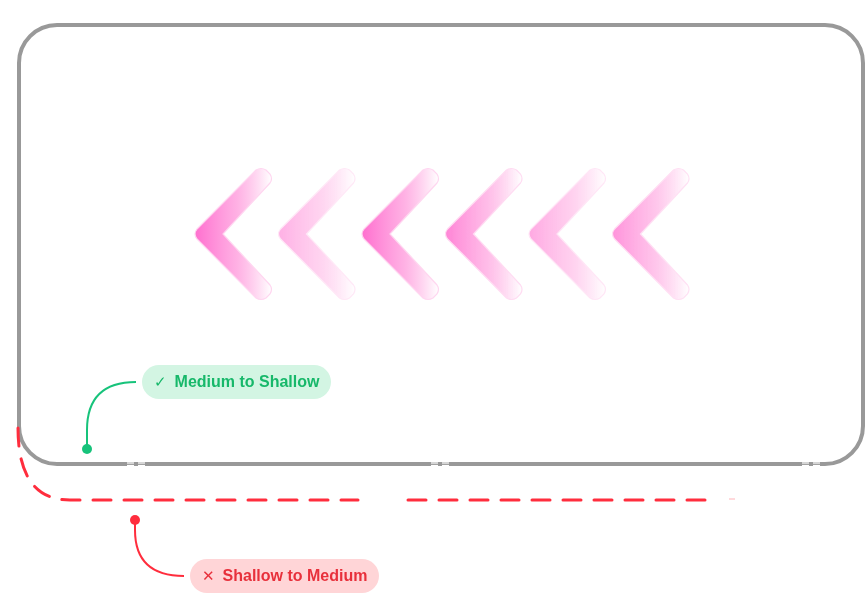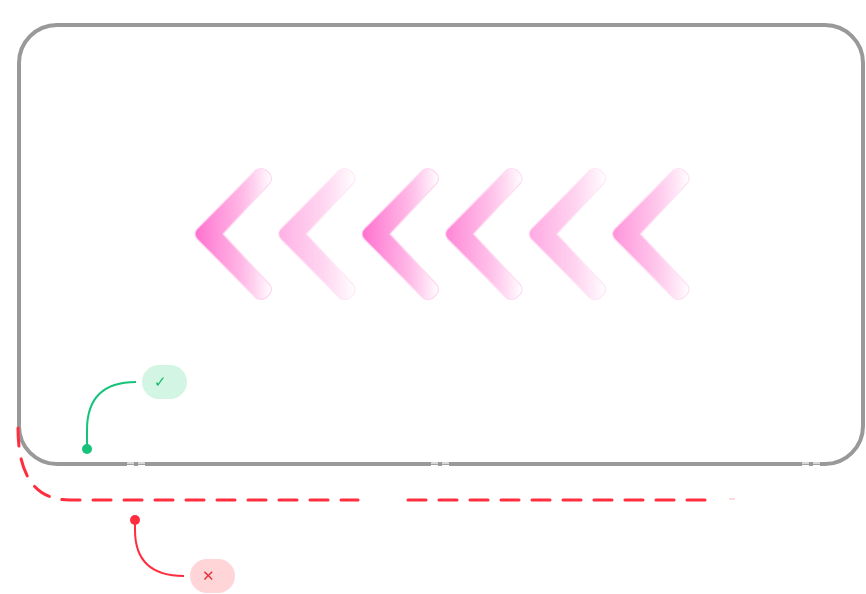--- a/index.html
+++ b/index.html
@@ -56,17 +56,19 @@
 
   <path d="M 87 449 L 87 430 Q 87 382 136 382" fill="none" stroke="#17c37b" stroke-width="2"></path>
   <circle cx="87" cy="449" r="5" fill="#17c37b"></circle>
 
   <path d="M 135 520 L 135 530 Q 135 576 184 576" fill="none" stroke="#ff2d3d" stroke-width="2"></path>
   <circle cx="135" cy="520" r="5" fill="#ff2d3d"></circle>
 </svg>
 
 <div class="pill pill-good">
   <span class="ico">✓</span>
+  <span>Medium to Shallow</span>
 </div>
 
 <div class="pill pill-bad">
   <span class="ico">✕</span>
+  <span>Shallow to Medium</span>
 </div>
 
 </body></html>

